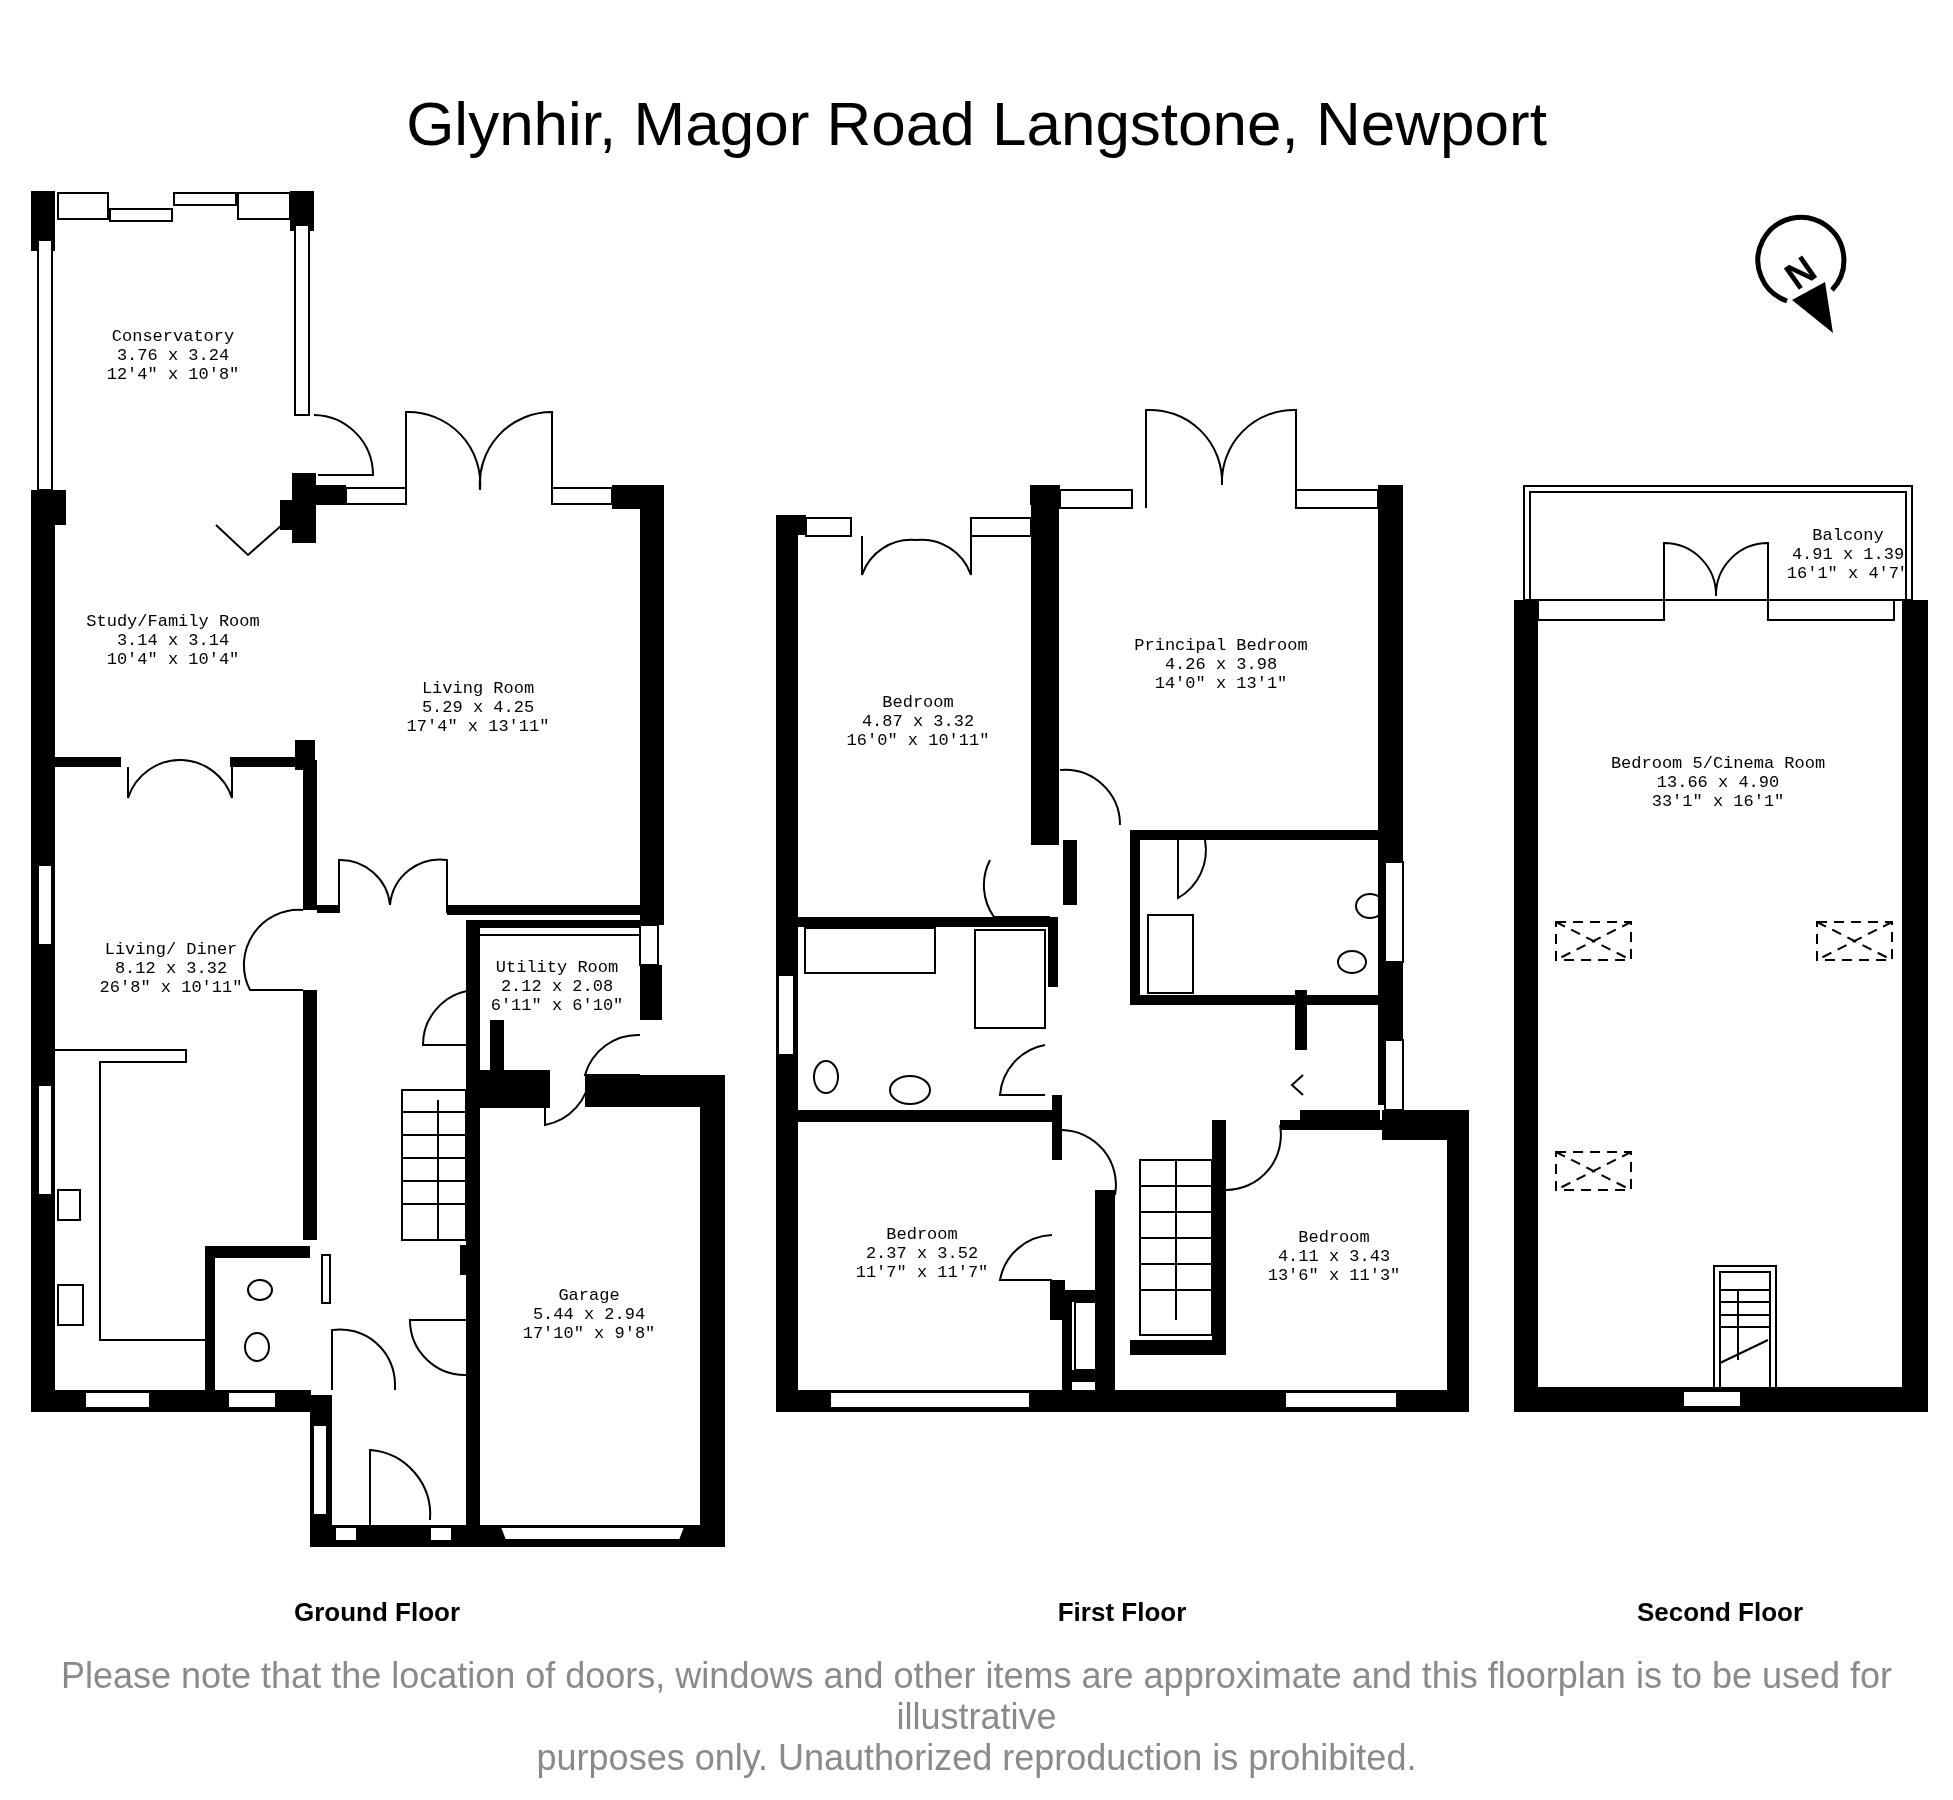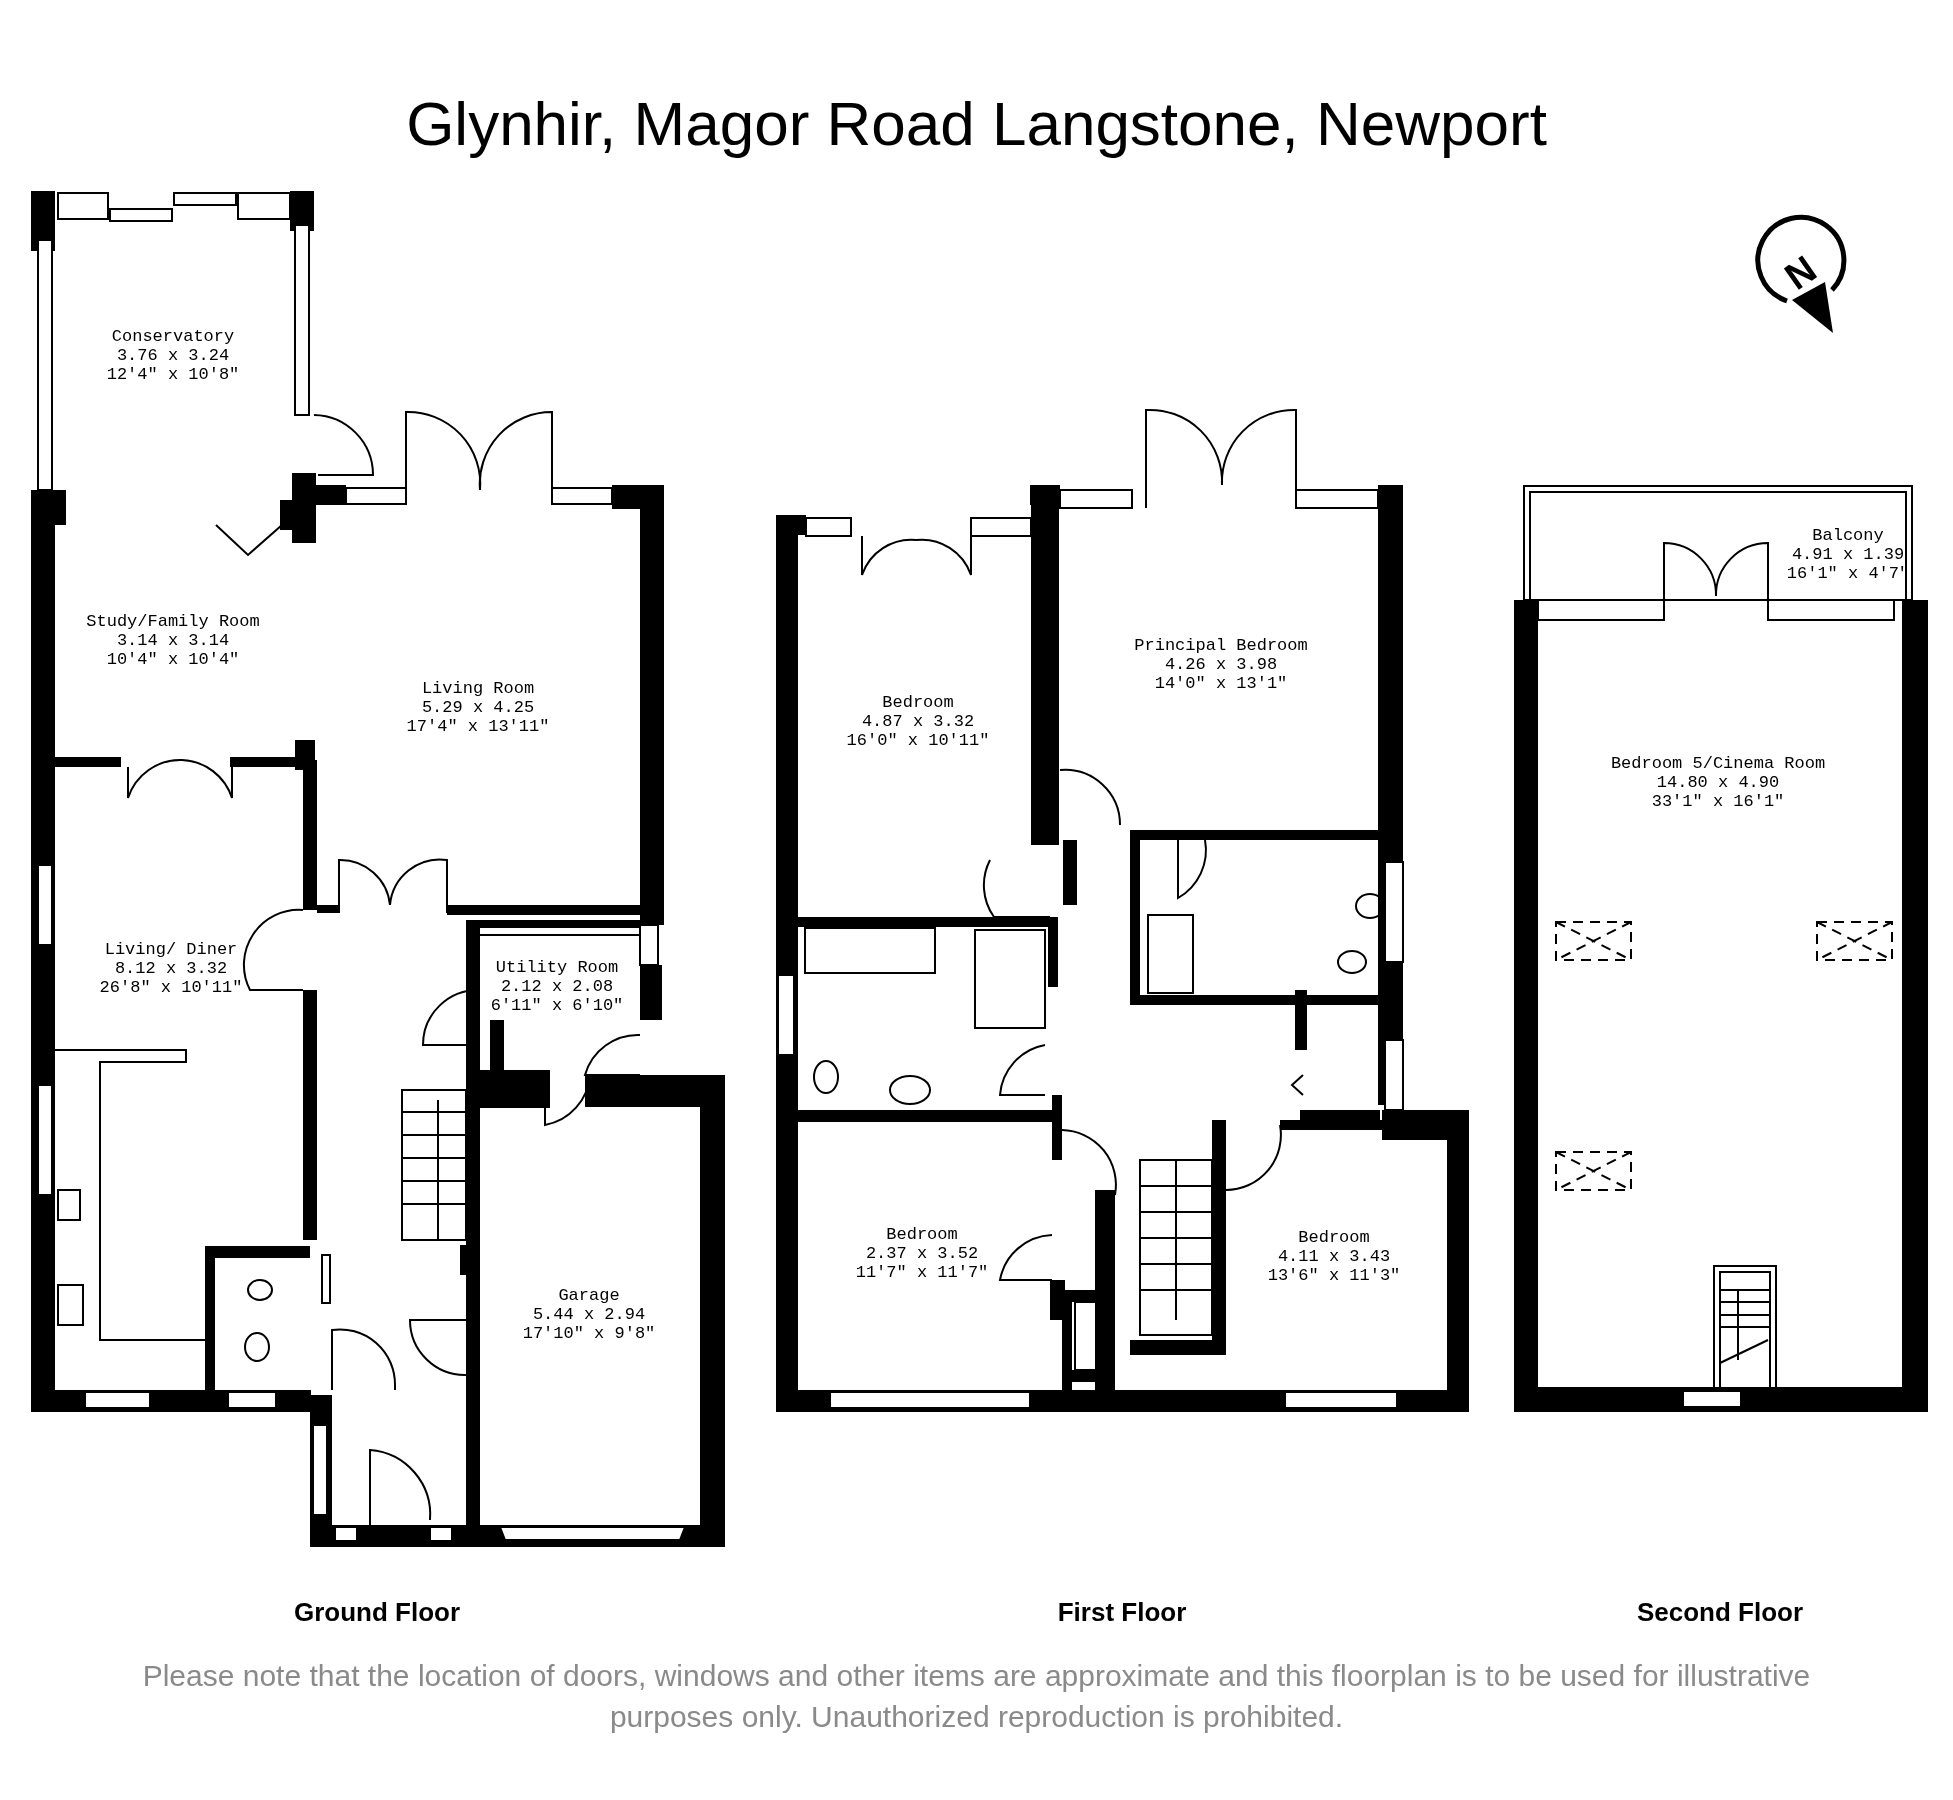--- a/index.html
+++ b/index.html
@@ -1,21 +1,21 @@
 <!DOCTYPE html>
 <html><head>
 <meta charset="utf-8">
 <style>
   html, body { margin:0; padding:0; background:#ffffff; }
   body { width:1953px; height:1800px; position:relative; overflow:hidden; font-family:"Liberation Sans", sans-serif; color:#000; }
   .title { position:absolute; left:0; width:1953px; top:88px; text-align:center; font-size:62px; font-family:"Liberation Sans", sans-serif; letter-spacing:0px; }
   svg.plan { position:absolute; left:0; top:0; }
   .room { position:absolute; text-align:center; font-size:17px; line-height:19px; font-family:Liberation Mono, monospace; transform:translateX(-50%); white-space:nowrap; }
   .floor-label { position:absolute; font-weight:bold; font-size:26px; transform:translateX(-50%); white-space:nowrap; }
-  .disclaimer { position:absolute; left:0; width:1953px; text-align:center; color:#8a8a8a; font-size:30px; line-height:41px; top:1655px; }
+  .disclaimer { position:absolute; left:0; width:1953px; text-align:center; color:#8a8a8a; font-size:36px; line-height:41px; top:1655px; }
   .wall { fill:#000; }
   .thin { fill:none; stroke:#000; stroke-width:2; }
   .win { fill:#fff; stroke:#000; stroke-width:2; }
   .dash { fill:none; stroke:#000; stroke-width:2; stroke-dasharray:10 7; }
 </style>
 </head>
 <body>
 
 <div class="title">Glynhir, Magor Road Langstone, Newport</div>
 
@@ -276,21 +276,21 @@
   <div>13'6" x 11'3"</div>
 </div>
 
 <div class="room" style="left:1848px;top:526px">
   <div>Balcony</div>
   <div>4.91 x 1.39</div>
   <div>16'1" x 4'7"</div>
 </div>
 <div class="room" style="left:1718px;top:754px">
   <div>Bedroom 5/Cinema Room</div>
-  <div>14.80 x 4.90</div>
+  <div>13.66 x 4.90</div>
   <div>33'1" x 16'1"</div>
 </div>
 
 <div class="floor-label" style="left:377px;top:1597px">Ground Floor</div>
 <div class="floor-label" style="left:1122px;top:1597px">First Floor</div>
 <div class="floor-label" style="left:1720px;top:1597px">Second Floor</div>
 
 <div class="disclaimer">
   <div>Please note that the location of doors, windows and other items are approximate and this floorplan is to be used for illustrative</div>
   <div>purposes only. Unauthorized reproduction is prohibited.</div>

